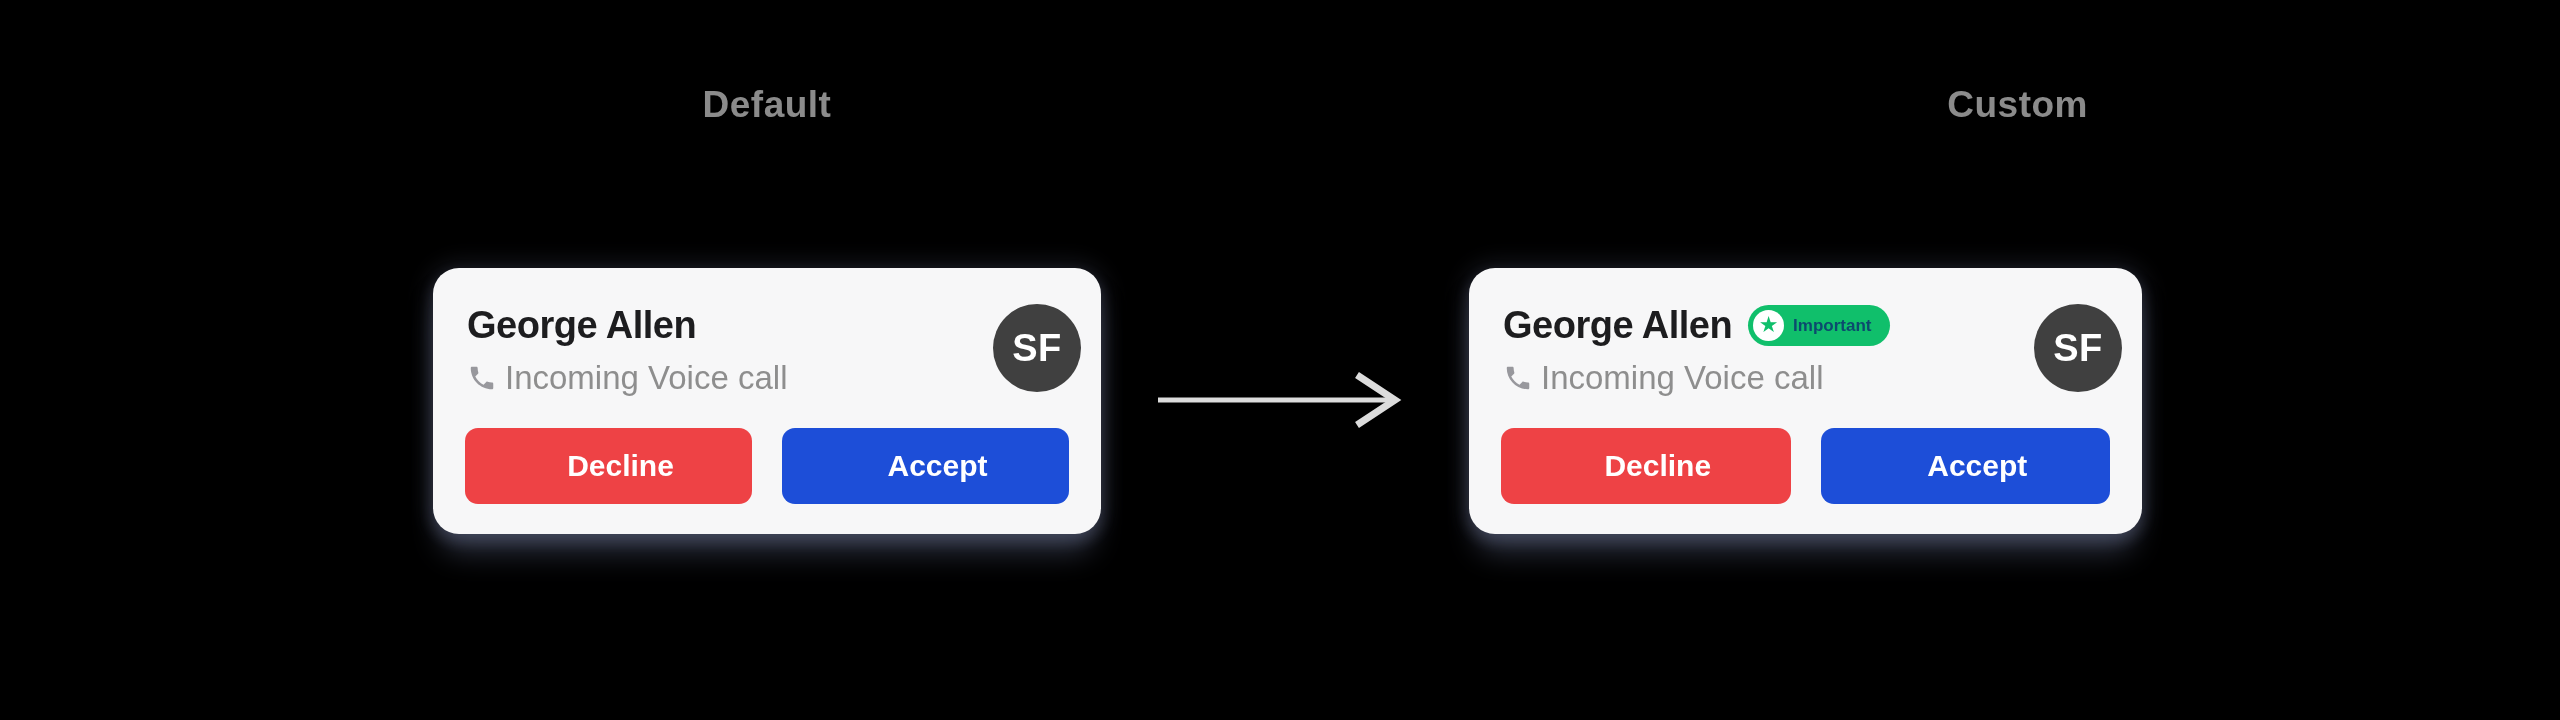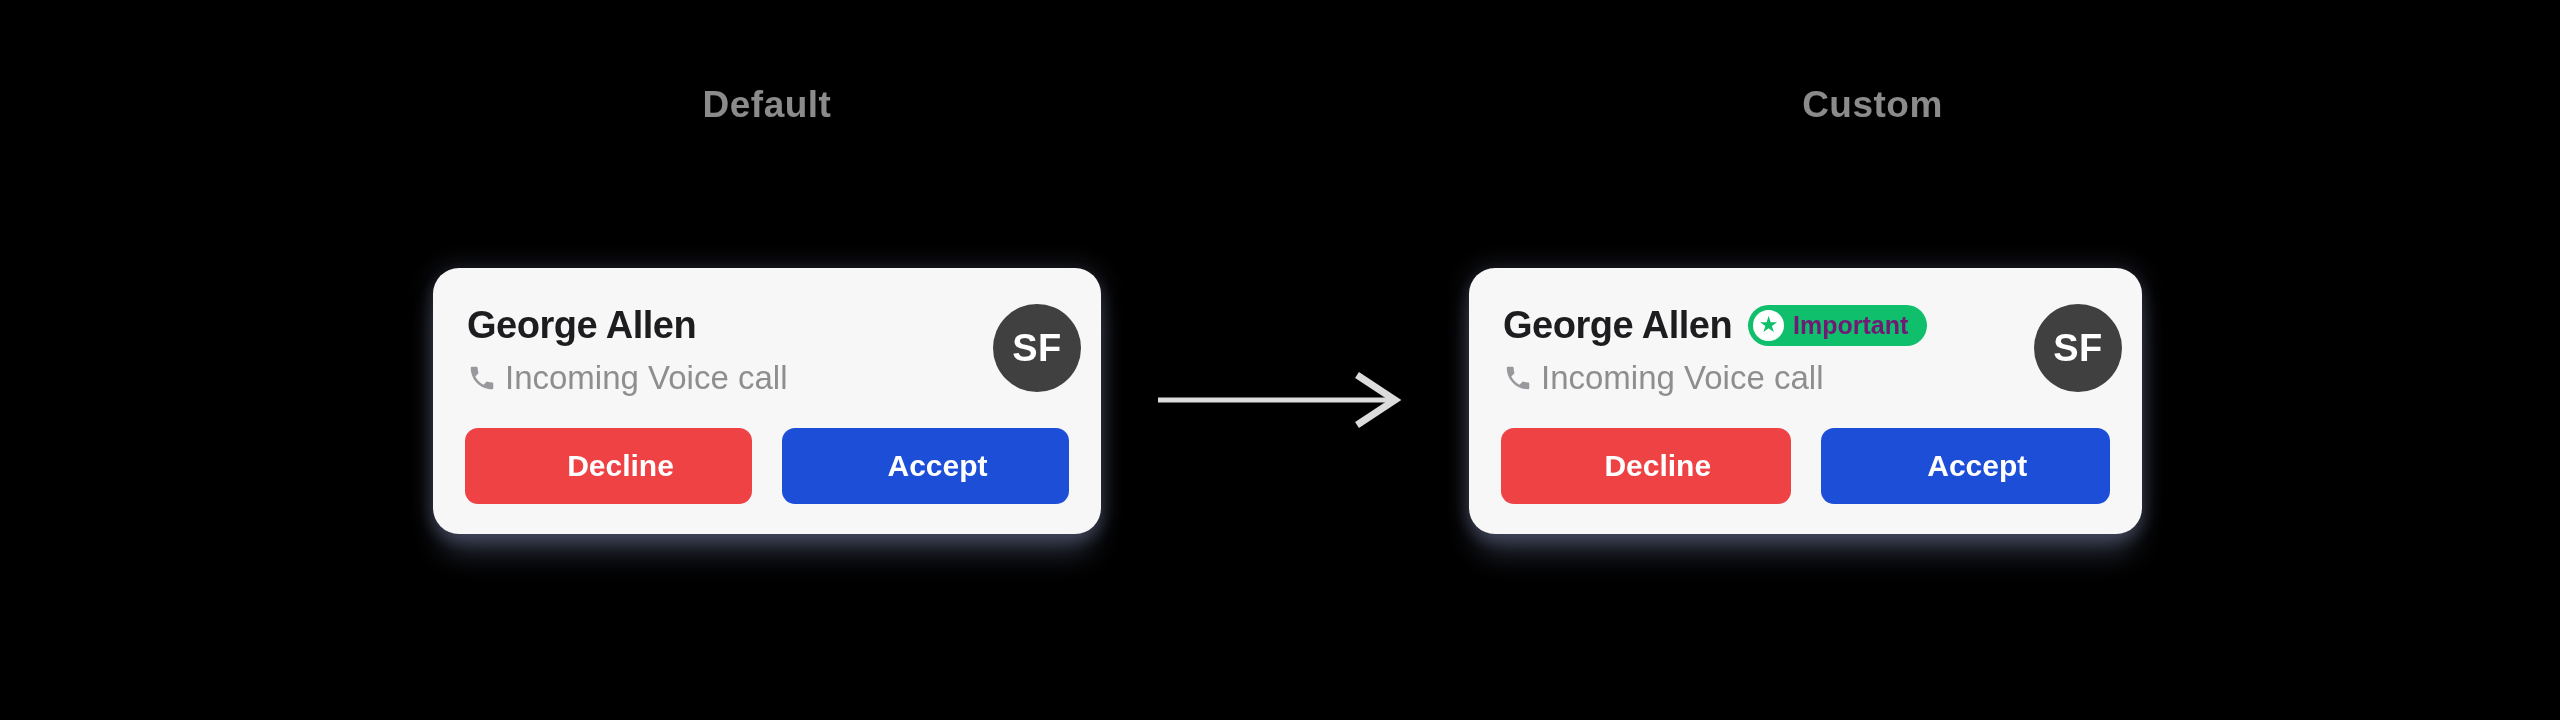--- a/index.html
+++ b/index.html
@@ -14,21 +14,21 @@
   .section-label {
     position:absolute;
     top:84px;
     text-align:center;
     font-size:37px;
     font-weight:700;
     color:#8b8b8b;
     letter-spacing:0.5px;
   }
   .section-label.default { left:433px; width:668px; }
-  .section-label.custom  { left:1536px; width:673px; }
+  .section-label.custom  { left:1415px; width:673px;text-align:right; }
 
   .card {
     position:absolute;
     top:268px;
     height:266px;
     background:#f7f7f8;
     border-radius:26px;
     padding:36px 32px 30px 34px;
     box-shadow:
       0 26px 30px -8px rgba(90,97,125,0.50),
@@ -69,22 +69,22 @@
     background:#ffffff;
     color:#10bf6b;
     display:flex;
     align-items:center;
     justify-content:center;
     font-size:22px;
     line-height:1;
     padding-bottom:2px;
   }
   .badge-text {
-    color:#701a75;
-    font-size:25px;
+    color:#0c4a6e;
+    font-size:17px;
     font-weight:700;
   }
 
   .row-subtitle {
     margin-top:12px;
     display:flex;
     align-items:center;
     gap:8px;
   }
   .phone-icon { display:flex; }

